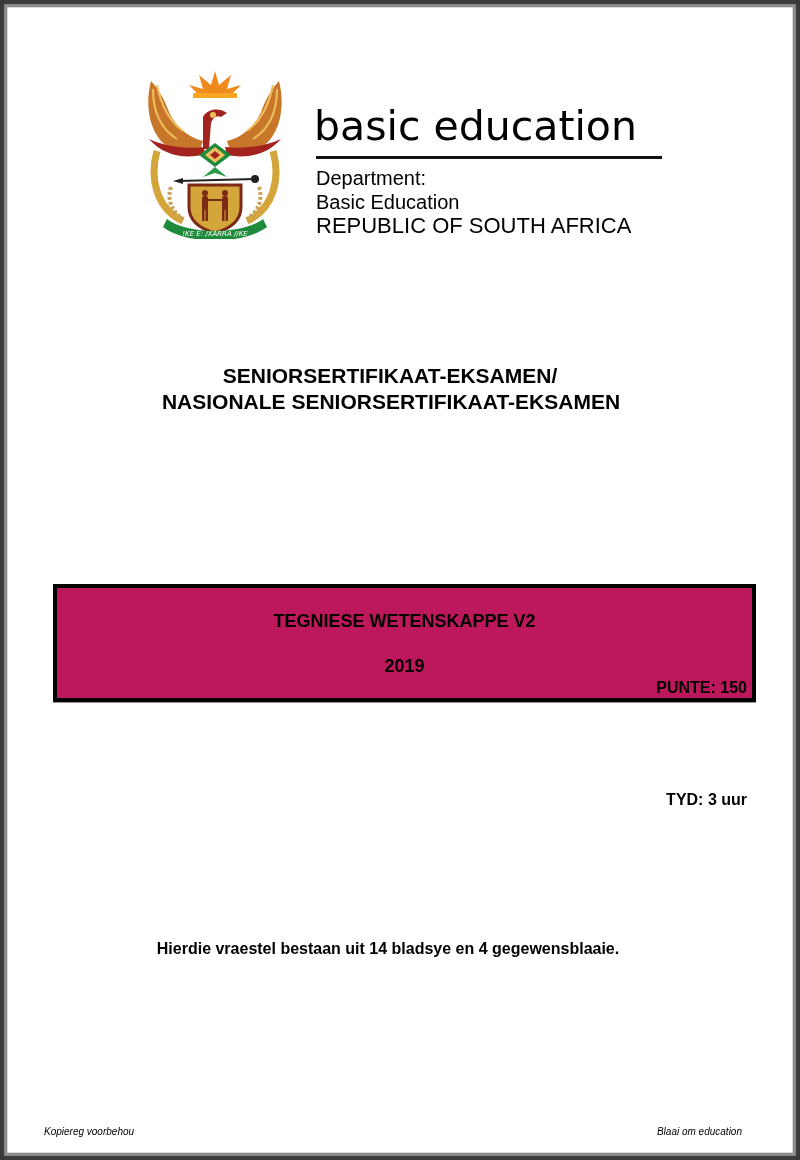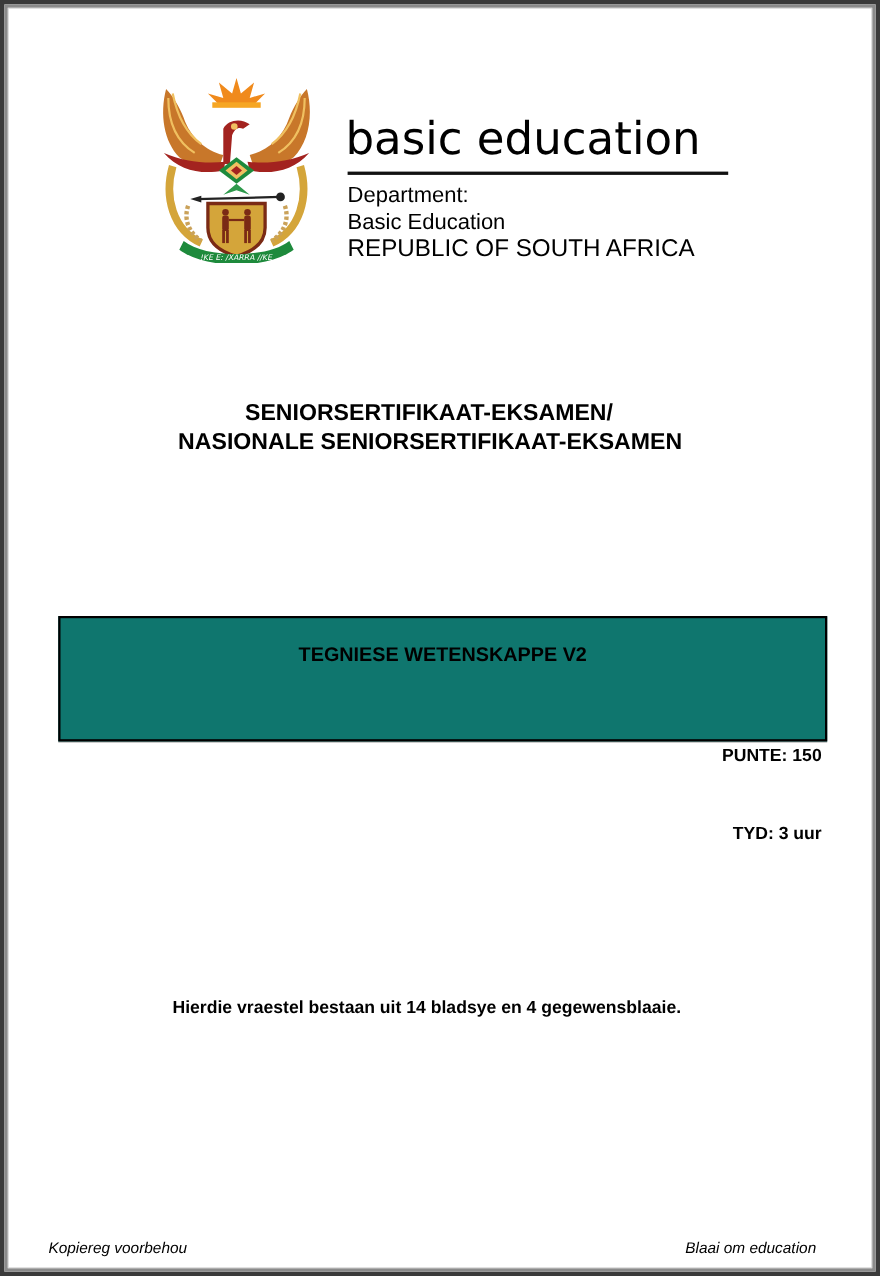--- a/index.html
+++ b/index.html
@@ -43,46 +43,46 @@
     .dept-3 { top: 215px; font-weight: normal; font-size: 22px; }
 
     .exam-heading {
       position: absolute; left: 0; width: 800px; text-align: center;
       font-weight: bold; font-size: 21px; line-height: 1;
     }
     .exam-h1 { top: 365px; left: -10px; }
     .exam-h2 { top: 391px; left: -9px; }
 
     .subject-box {
-      position: absolute; left: 53px; top: 560px; width: 695px; height: 110px;
-      background: #0f766e; border: 2px solid #000000;
+      position: absolute; left: 53px; top: 584px; width: 695px; height: 110px;
+      background: #be185d; border: 4px solid #000000;
       box-shadow: 0 1px 0 #999;
     }
     .subject-line {
       position: absolute; left: 0; width: 100%; text-align: center;
       font-weight: bold; font-size: 18px; line-height: 1;
     }
     .subject-name { top: 24px; }
     .subject-year { top: 69px; }
 
     .meta {
       position: absolute; right: 53px; text-align: right;
       font-weight: bold; font-size: 16px; line-height: 1;
     }
     .meta-marks { top: 680px; }
-    .meta-time { top: 751px; text-align: right; }
+    .meta-time { top: 792px; text-align: right; }
 
     .pages-note {
       position: absolute; left: 0; width: 800px; text-align: center;
-      top: 909px; font-weight: bold; font-size: 16px; line-height: 1; padding-left: 0;
+      top: 941px; font-weight: bold; font-size: 16px; line-height: 1; padding-left: 0;
     }
     .pages-note span { position: relative; left: -12px; }
 
     .footer {
-      position: absolute; top: 1127px; font-style: italic; font-size: 14px; line-height: 1;
+      position: absolute; top: 1127px; font-style: italic; font-size: 10px; line-height: 1;
     }
     .footer-left { left: 44px; }
     .footer-right { right: 58px; }
   </style>
 </head>
 <body>
 
 <div class="frame-outer"></div>
 <div class="frame-inner"></div>
 
@@ -146,20 +146,21 @@
 <div class="brand-rule"></div>
 <div class="dept-line dept-1">Department:</div>
 <div class="dept-line dept-2">Basic Education</div>
 <div class="dept-line dept-3">REPUBLIC OF SOUTH AFRICA</div>
 
 <div class="exam-heading exam-h1">SENIORSERTIFIKAAT-EKSAMEN/</div>
 <div class="exam-heading exam-h2">NASIONALE SENIORSERTIFIKAAT-EKSAMEN</div>
 
 <div class="subject-box">
   <div class="subject-line subject-name">TEGNIESE WETENSKAPPE V2</div>
+  <div class="subject-line subject-year">2019</div>
 </div>
 
 <div class="meta meta-marks">PUNTE:  150</div>
 <div class="meta meta-time">TYD:  3 uur</div>
 
 <div class="pages-note">
   <span>Hierdie vraestel bestaan uit 14 bladsye en 4 gegewensblaaie.</span>
 </div>
 
 <div class="footer footer-left">Kopiereg voorbehou</div>

